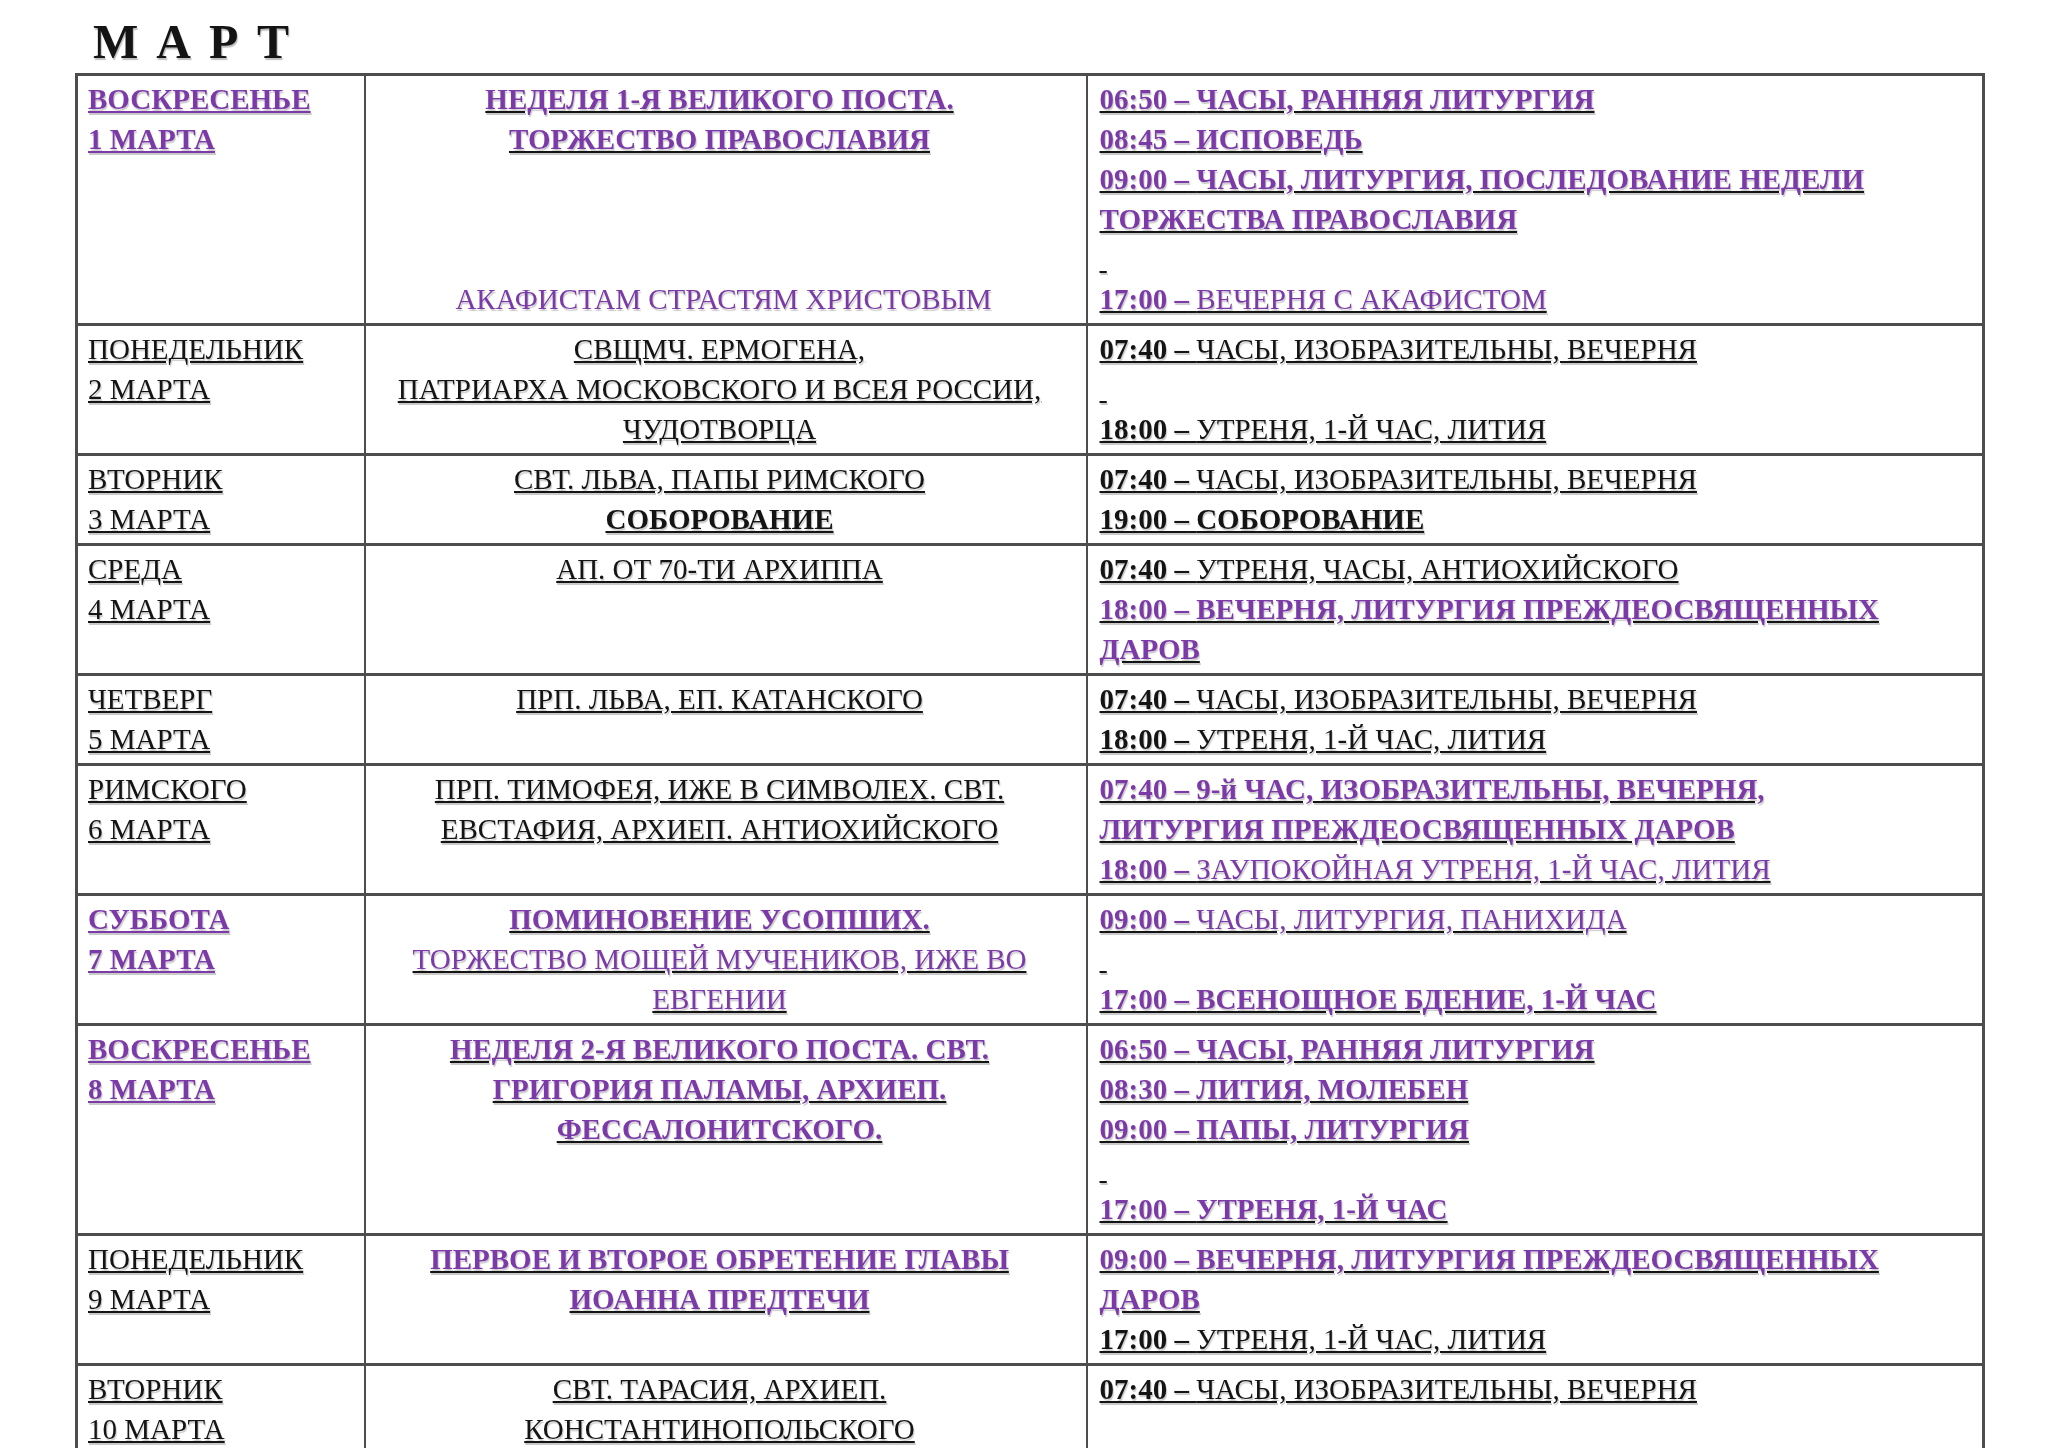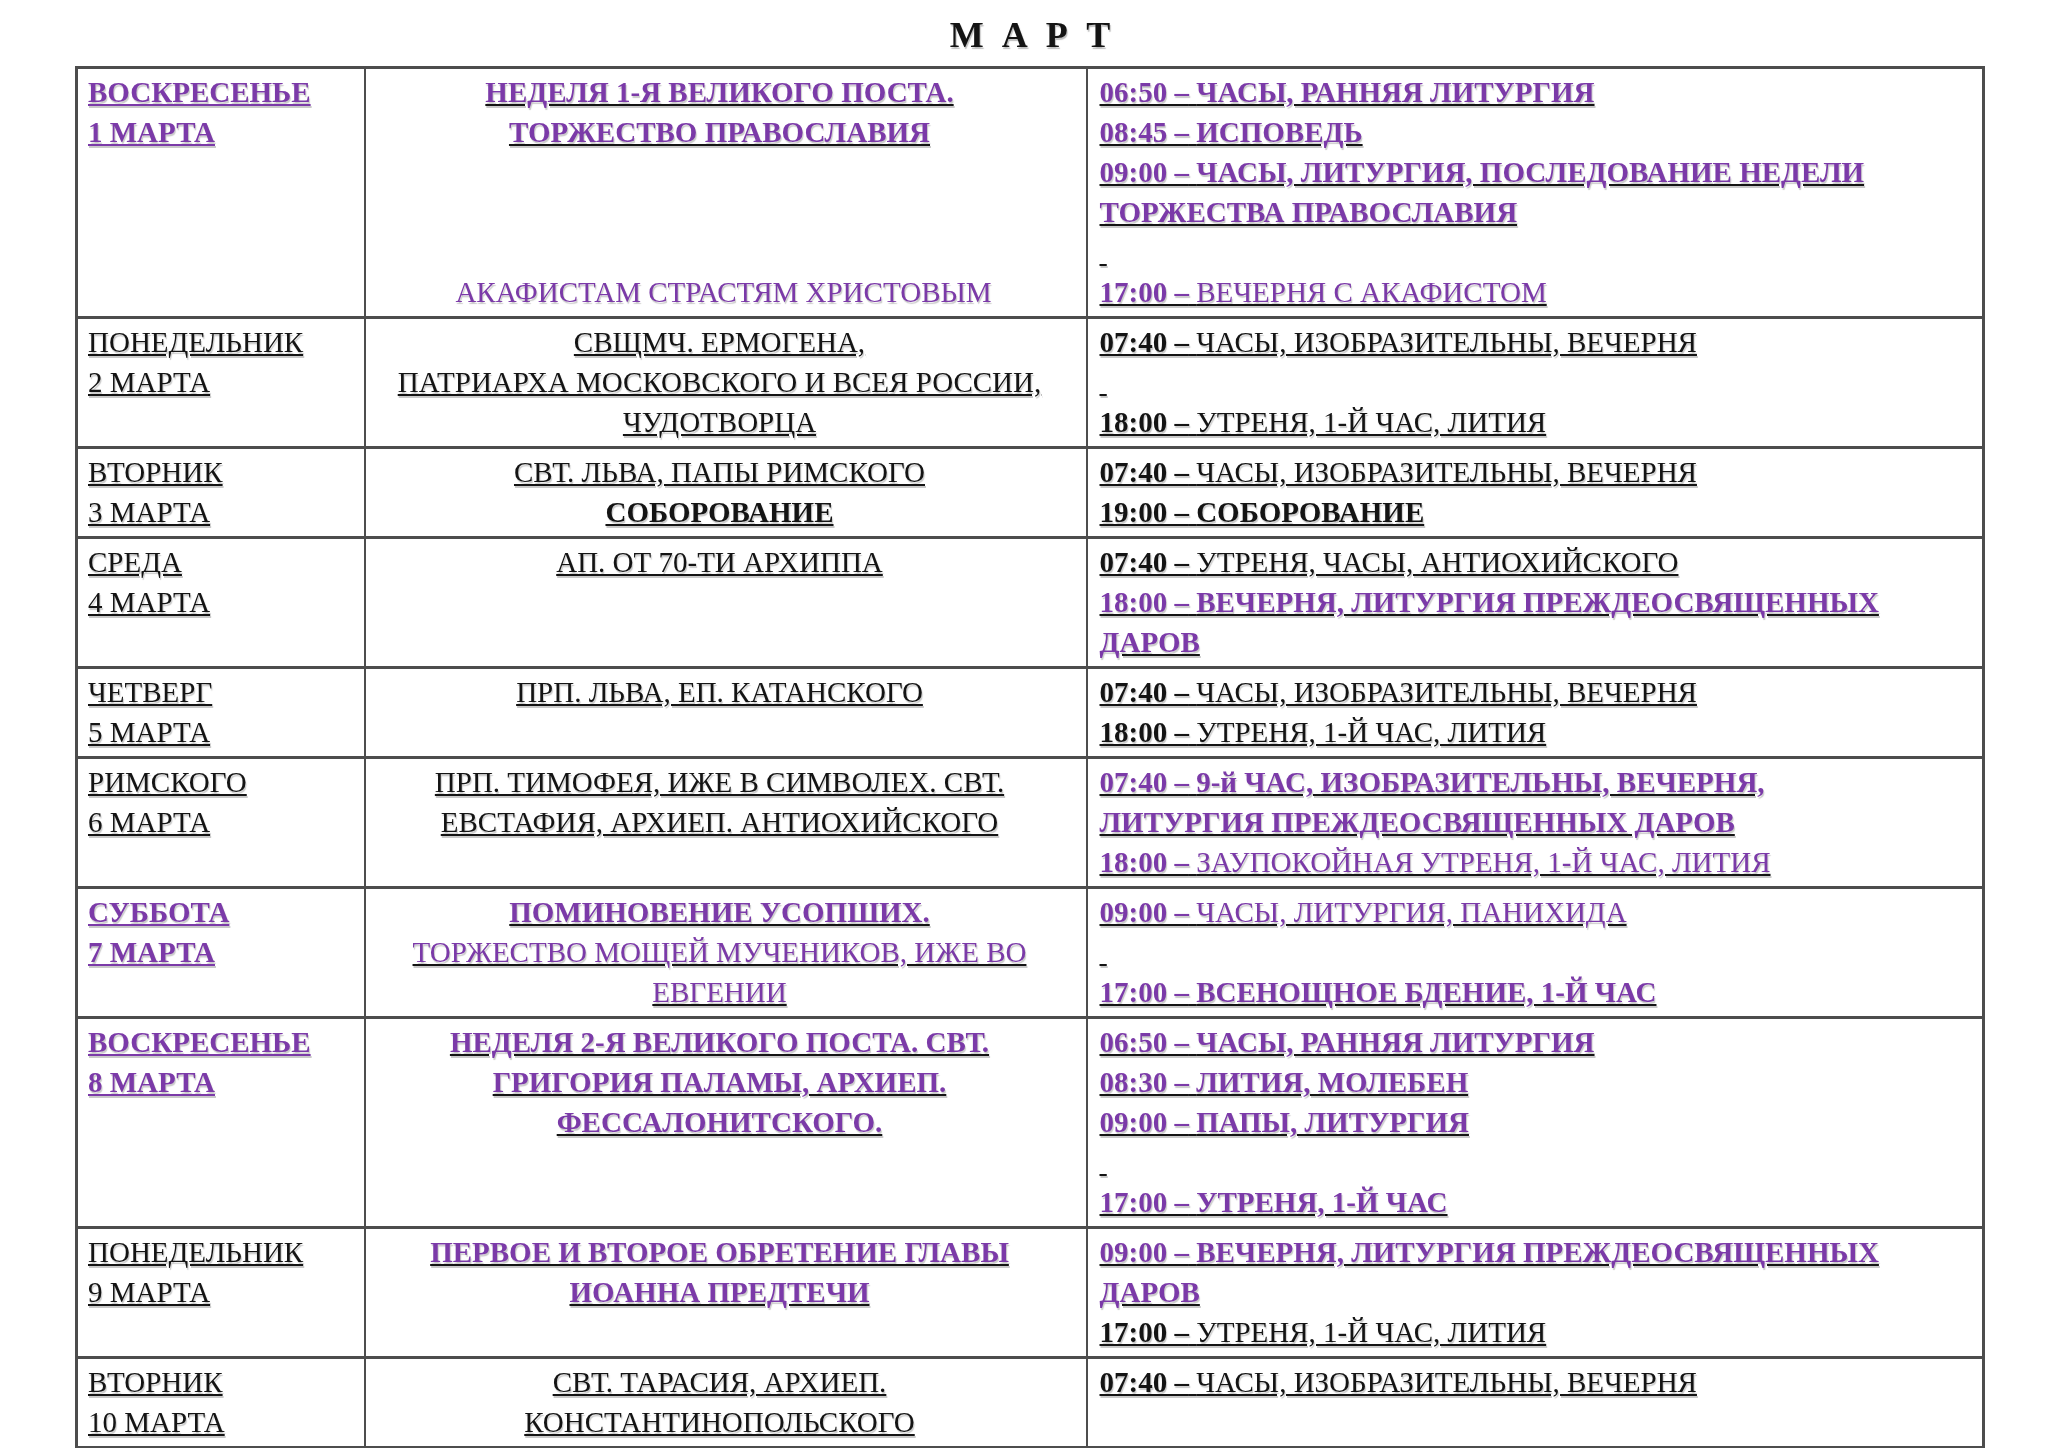--- a/index.html
+++ b/index.html
@@ -9,23 +9,22 @@
   }
   html,body{margin:0;padding:0;background:#ffffff;}
   body{
     width:2048px;height:1448px;
     font-family:"Liberation Serif","DejaVu Serif",serif;
     color:var(--black);
     -webkit-font-smoothing:antialiased;
   }
   .page{box-sizing:border-box;padding:14px 63px 0 75px;}
   .title{
-    margin:0 0 10px 0;
-    text-align:center;
-    font-size:36px;
+    margin:0 0 4px 0;
+    font-size:48px;
     font-weight:bold;
     letter-spacing:18px;
     text-indent:18px;
     text-shadow:1px 2px 1px rgba(70,70,70,0.35);
   }
   table.schedule{
     width:100%;
     border-collapse:collapse;
     table-layout:fixed;
     border:3px solid var(--border);

